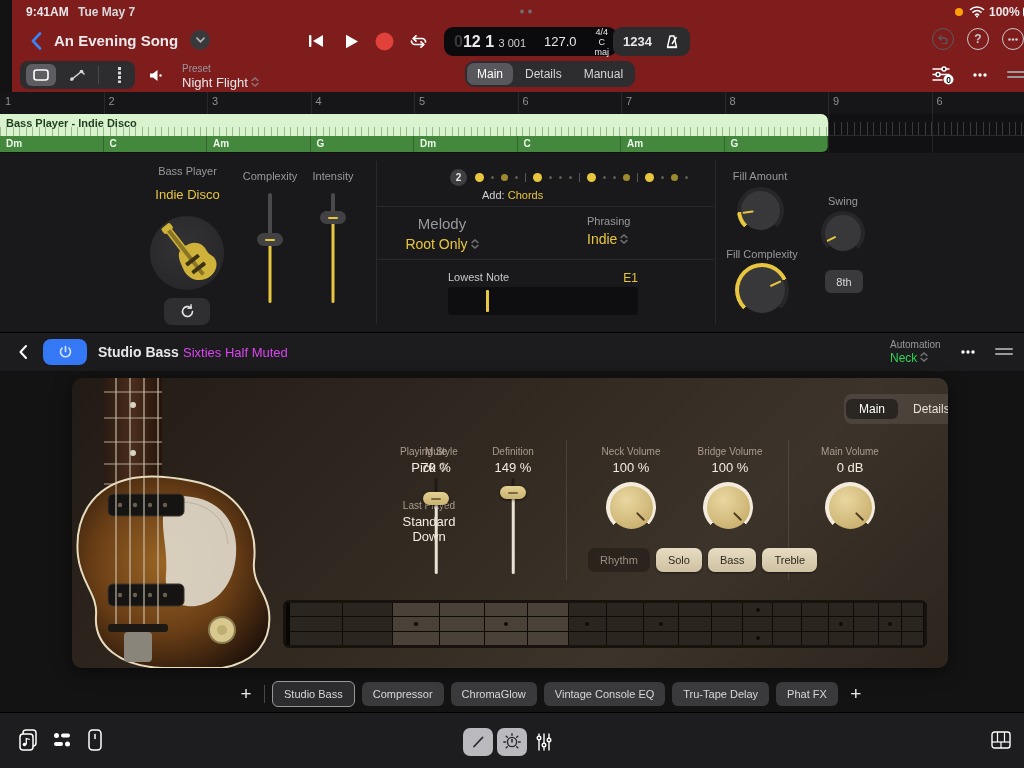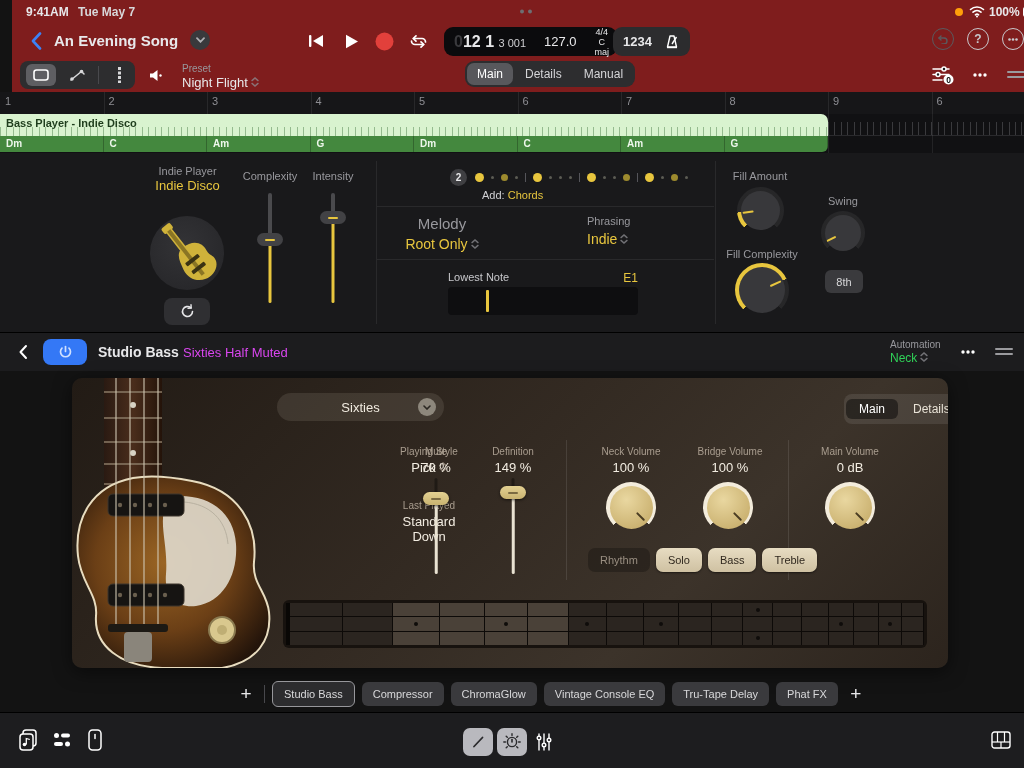--- a/index.html
+++ b/index.html
@@ -290,22 +290,22 @@
       <div class="barline" style="left: 931.5px; top: 0px; height: 39px;"></div>
     </div>
 
   <div id="sp" class="abs" style="left:0;top:153px;width:1024px;height:179px;">
     <div class="vsep" style="left:376px;top:8px;height:163px;"></div>
     <div class="vsep" style="left:715px;top:8px;height:163px;"></div>
     <div class="hair" style="left:377px;width:337px;right:auto;top:53px;"></div>
     <div class="hair" style="left:377px;width:337px;right:auto;top:106px;"></div>
 
     <div class="abs" style="left:120px;top:12px;width:135px;text-align:center;">
-      <div class="lbl" style="font-size:11px;">Indie Player</div>
-      <div class="yellow" style="font-size:13px;margin-top:1px;text-align:center;">Indie Disco</div>
+      <div class="lbl" style="font-size:11px;">Bass Player</div>
+      <div class="yellow" style="font-size:13px;margin-top:10px;text-align:center;">Indie Disco</div>
     </div>
     <div class="abs" style="left:150px;top:63px;width:74px;height:74px;border-radius:50%;background:radial-gradient(circle at 45% 40%,#333336,#242427);">
       <svg width="74" height="74" viewBox="0 0 74 74">
         <g transform="rotate(-38 37 37)">
           <rect x="33" y="4" width="7" height="34" rx="2" fill="#cfb23a"></rect>
           <rect x="31" y="2" width="11" height="7" rx="2" fill="#cfb23a"></rect>
           <path d="M37 30 C 50 30 56 38 54 47 C 53 53 57 55 55 61 C 52 69 42 71 36 69 C 27 66 22 58 24 48 C 26 39 28 30 37 30 z" fill="#cfb23a"></path>
           <rect x="34.5" y="8" width="4" height="56" fill="#8a7524"></rect>
           <rect x="29" y="44" width="16" height="4" rx="1" fill="#3a3213"></rect>
           <rect x="29" y="54" width="16" height="4" rx="1" fill="#3a3213"></rect>
@@ -503,28 +503,20 @@
           </g>
 
         <rect x="36" y="246" width="60" height="8" rx="3" fill="#1c1914"></rect>
         <rect x="52" y="254" width="28" height="30" rx="4" fill="#8a857b"></rect>
 
         <circle cx="150" cy="252" r="13" fill="#d9c88e" stroke="#8a7a50" stroke-width="2"></circle>
         <circle cx="150" cy="252" r="5" fill="#bfae74"></circle>
       </svg>
     </div>
 
-    <div class="abs row" style="left:205px;top:15px;width:167px;height:28px;background:rgba(140,130,118,.22);border-radius:14px;justify-content:center;">
-      <span style="font-size:13px;color:#f0eadf;">Sixties</span>
-      <span class="abs icon-btn" style="right:8px;top:5px;width:18px;height:18px;border-radius:50%;background:#8d877c;">
-        <svg width="8" height="5" viewBox="0 0 8 5" fill="none" stroke="#2a2722" stroke-width="1.6" stroke-linecap="round">
-            <path d="M1 1 4 4 7 1"></path>
-          </svg>
-      </span>
-    </div>
 
     <div class="abs row" style="left:772px;top:16px;height:26px;background:rgba(255,255,255,.09);border-radius:8px;padding:2px;gap:2px;">
         <span style="padding: 3px 13px; border-radius: 6px; font-size: 12px; background: rgba(0, 0, 0, 0.45); color: rgb(255, 255, 255);">Main</span>
         <span style="padding: 3px 13px; border-radius: 6px; font-size: 12px; color: rgb(232, 226, 214);">Details</span>
       </div>
 
     <div class="abs" style="left:285px;top:68px;width:144px;text-align:center;">
       <div class="sb-lbl">Playing Style</div>
       <div class="sb-val" style="margin-top:3px;"><span>Pick</span><span class="chev"><svg width="8" height="10" viewBox="0 0 8 10" fill="none" stroke="#a99d8f" stroke-width="1.4" stroke-linecap="round">
               <path d="M1 3.6 4 1l3 2.6"></path>

